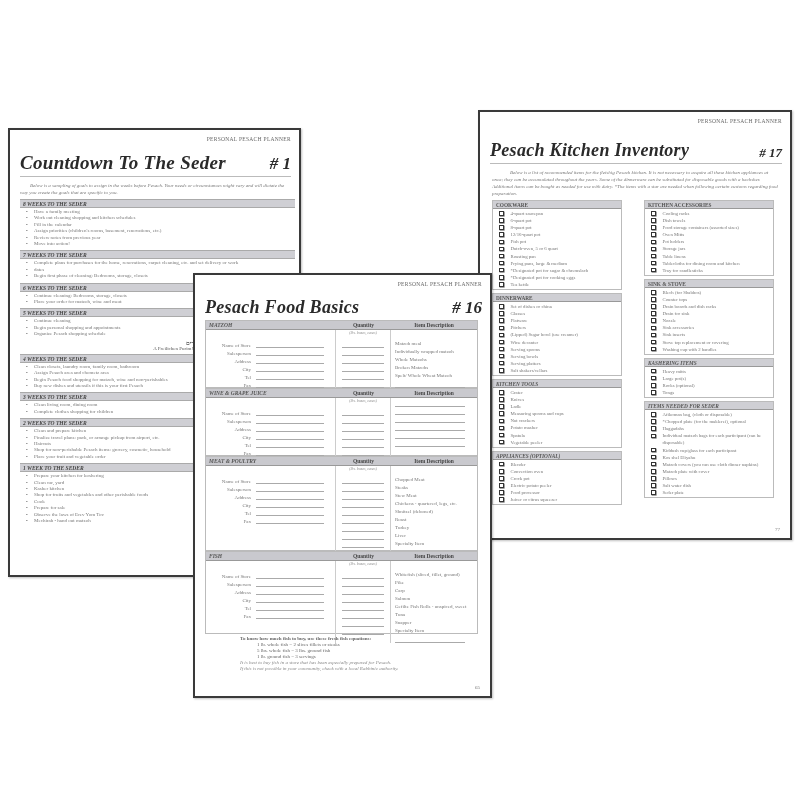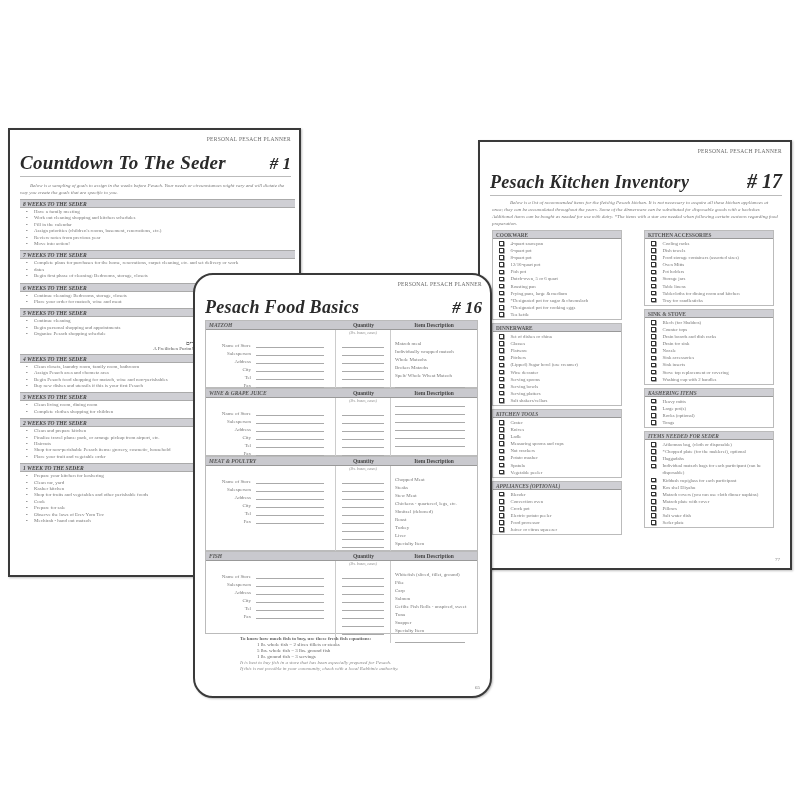--- a/index.html
+++ b/index.html
@@ -38,21 +38,21 @@
     font-size: 5.5px; font-weight: bold; font-style: italic; color: #444;
     padding: 1px 3px; height: 9px; line-height: 7px; margin-top: 3px;
   }
   .blist { list-style: none; padding-left: 14px; margin-top: 1px; }
   .blist li { font-size: 5px; line-height: 6.4px; color: #777; position: relative; white-space: nowrap; }
   .blist li::before { content: "•"; position: absolute; left: -8px; color: #555; }
   .purim { text-align: center; font-size: 5px; color: #555; margin: 2px 0 0 70px; }
   .purim .heb { font-weight: bold; font-size: 6px; display: block; }
 
   
-  #p2 { left: 193px; top: 273px; width: 299px; height: 425px; z-index: 2; border-radius: 20px; }
+  #p2 { left: 193px; top: 273px; width: 299px; height: 425px; z-index: 2; }
   #p2 .title { font-size: 18px; }
   #p2 .num { font-size: 17px; }
   .fblock { position: absolute; left: 10px; right: 12px; border: 1px solid #bbb; }
   .fhead {
     display: flex; background: #c9c9ce; border-bottom: 1px solid #999; height: 9px;
     font-size: 5.5px; line-height: 9px;
   }
   .fhead .c1 { width: 130px; padding-left: 3px; font-weight: bold; font-style: italic; color: #555; text-transform: uppercase; }
   .fhead .c2 { width: 55px; text-align: center; font-weight: bold; color: #444; }
   .fhead .c3 { flex: 1; text-align: center; font-weight: bold; color: #444; }
@@ -67,23 +67,23 @@
   .qline { margin: 0 6px; border-bottom: 1px solid #aaa; height: 8px; }
   .ditem { font-size: 5px; color: #777; height: 8px; line-height: 8px; white-space: nowrap; }
   .dline { border-bottom: 1px solid #aaa; height: 8px; margin-right: 12px; }
   .fishnote { position: absolute; left: 45px; top: 361px; font-size: 5px; line-height: 6px; color: #666; }
   .fishnote .h { font-weight: bold; }
   .fishnote .eq { padding-left: 17px; }
   .fishnote .it { font-style: italic; color: #888; }
   .pgnum { position: absolute; right: 10px; bottom: 6px; font-size: 5px; color: #777; }
 
   
-  #p3 { left: 478px; top: 110px; width: 314px; height: 430px; z-index: 1; margin-top: 30px; }
+  #p3 { left: 478px; top: 110px; width: 314px; height: 430px; z-index: 1; }
   #p3 .title { font-size: 18px; }
-  #p3 .num { font-size: 20px; }
+  #p3 .num { font-size: 13px; }
   .inv-col { position: absolute; }
   .inv-box { border: 1px solid #bbb; margin-bottom: 3px; }
   .inv-head {
     background: #cfcfd4; border-bottom: 1px solid #999; height: 8px; line-height: 8px;
     font-size: 5.3px; font-weight: bold; color: #555; padding-left: 3px; text-transform: uppercase;
   }
   .inv-head.it { font-style: italic; }
   .inv-list { list-style: none; padding: 1px 0 1px 6px; }
   .inv-list li { font-size: 4.8px; color: #777; line-height: 7.1px; display: flex; align-items: flex-start; }
   .inv-list li .cb {

